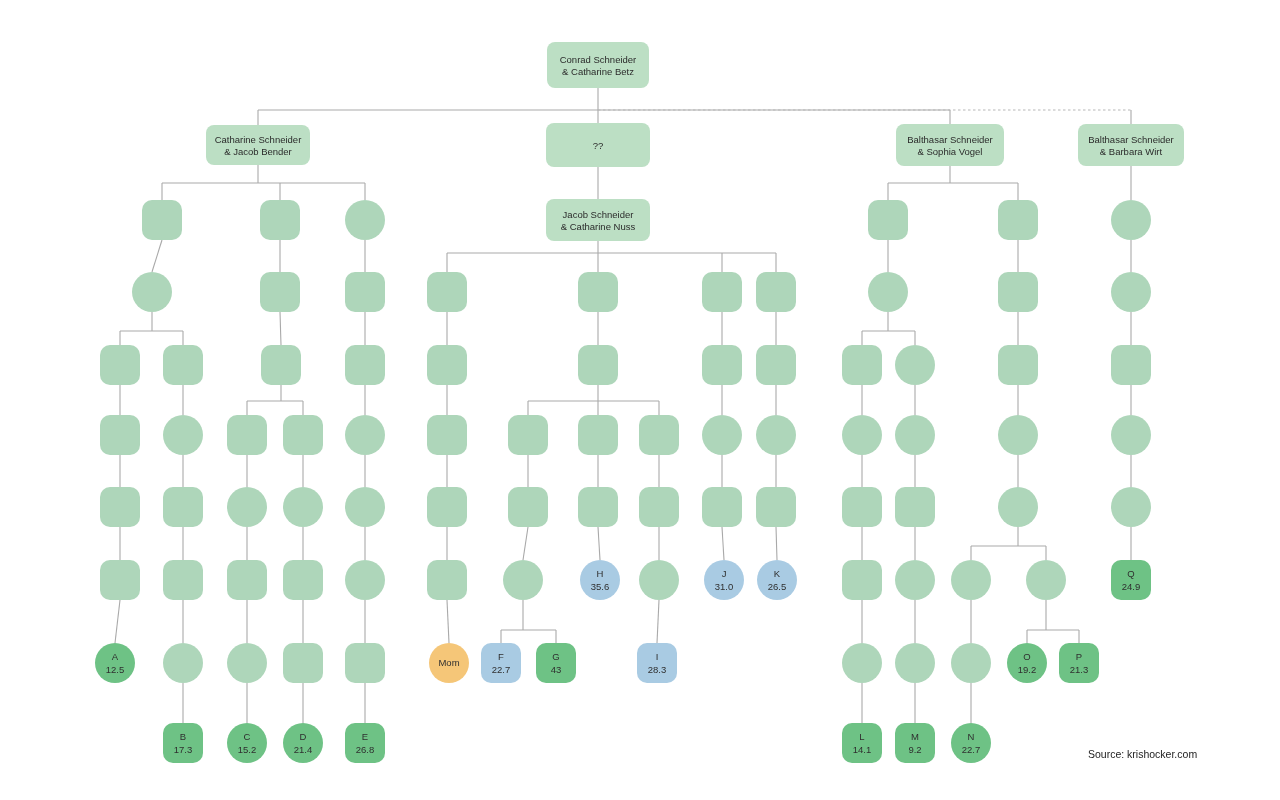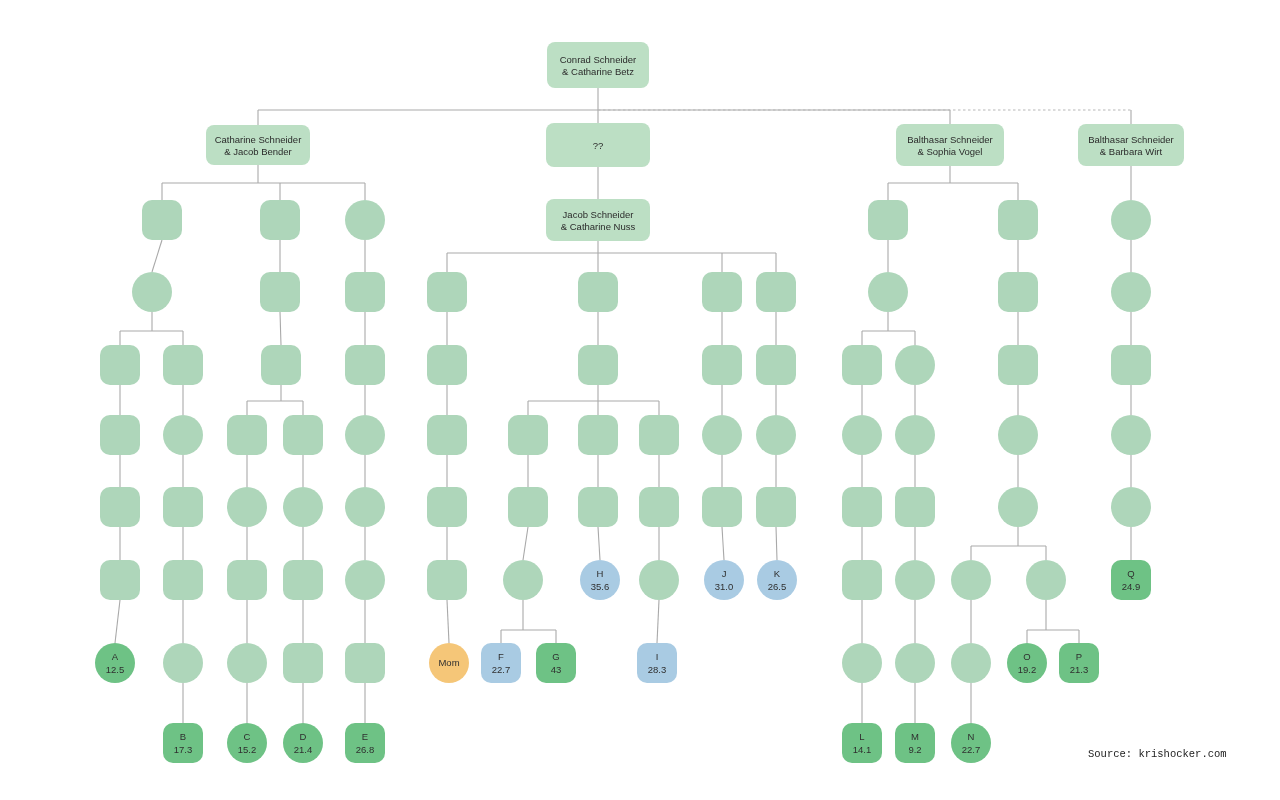--- a/index.html
+++ b/index.html
@@ -4,21 +4,21 @@
 <style>
   html,body{margin:0;padding:0;background:#ffffff;}
   body{width:1280px;height:800px;font-family:"Liberation Sans",sans-serif;overflow:hidden;}
   #stage{position:relative;width:1280px;height:800px;background:#ffffff;}
   svg#tree{position:absolute;left:0;top:0;width:1280px;height:800px;display:block;}
   .edge{fill:none;stroke:#a9a9a9;stroke-width:1.1;}
   .edge-dashed{fill:none;stroke:#b8b8b8;stroke-width:1.1;stroke-dasharray:2.5 2.5;}
   .node-shape{stroke:none;}
   .node-label{font-family:"Liberation Sans",sans-serif;font-size:9.5px;fill:#2f2f2f;text-anchor:middle;dominant-baseline:middle;}
   .union-label{font-family:"Liberation Sans",sans-serif;font-size:9.5px;fill:#2b2b2b;text-anchor:middle;}
-  #source{position:absolute;font-family:Liberation Mono, monospace;font-size:10.5px;color:#222;white-space:nowrap;text-align:right;}
+  #source{position:absolute;font-family:Liberation Sans, sans-serif;font-size:10.5px;color:#222;white-space:nowrap;text-align:right;}
 </style>
 </head>
 <body>
 
 <div id="stage">
   <svg id="tree" viewBox="0 0 1280 800">
     <g id="edge-layer">
         <path class="edge" d="M 598 88 L 598 110"></path>
         <path class="edge" d="M 258 110 L 950 110"></path>
         <path class="edge" d="M 258 110 L 258 125"></path>

